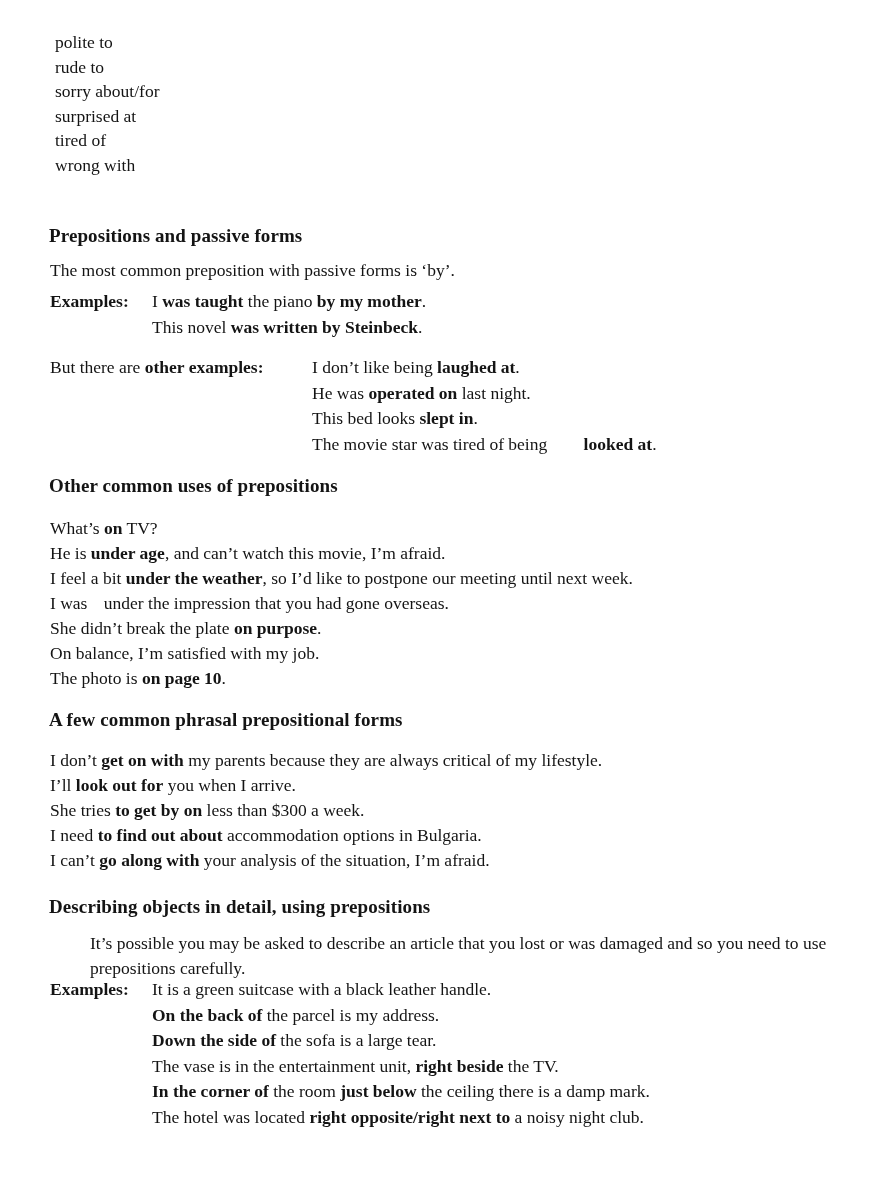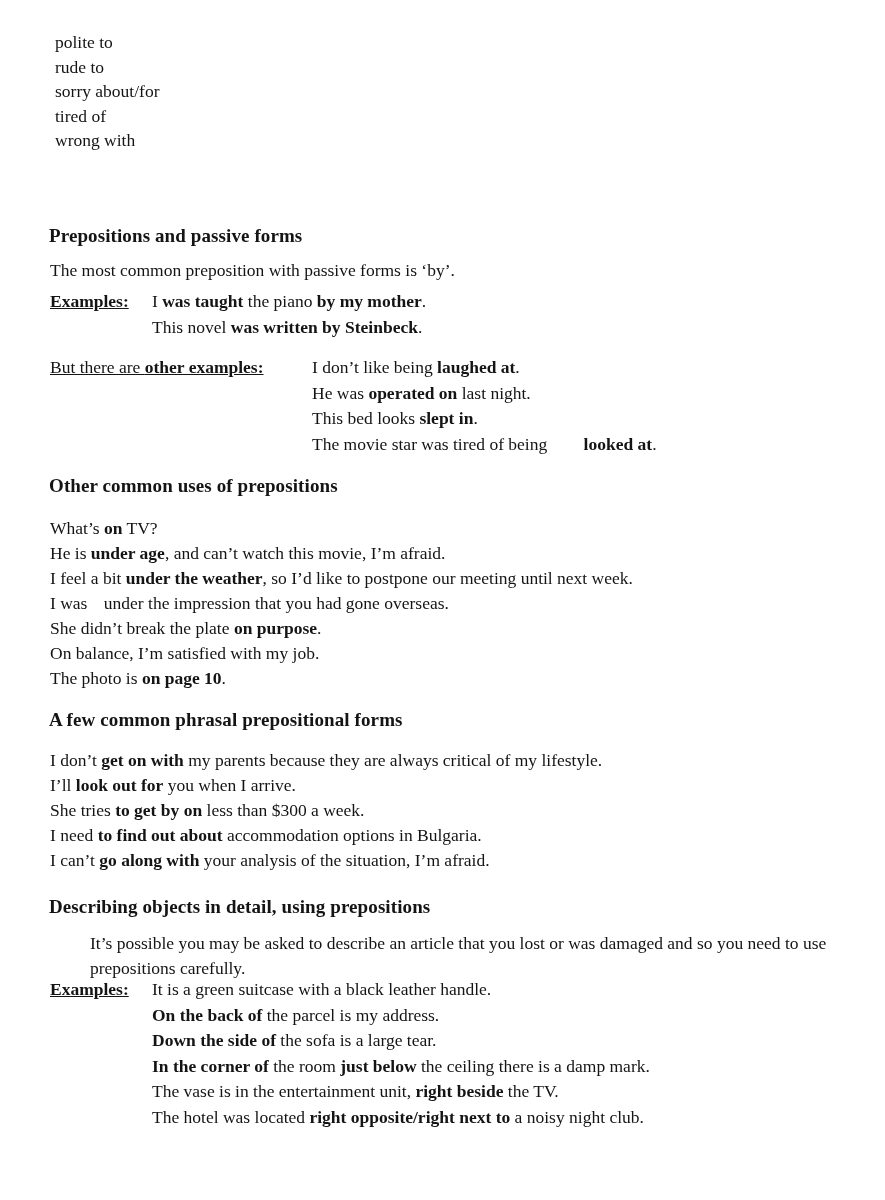--- a/index.html
+++ b/index.html
@@ -75,21 +75,20 @@
     left: 50px;
     font-size: 17.5px;
     line-height: 25.5px;
   }
   .labelled .lab {
     position: absolute;
     left: 0;
     top: 0;
     font-weight: 700;
     white-space: nowrap;
-    text-decoration: underline;
   }
   .labelled .items { margin: 0; }
   .labelled .items div { white-space: nowrap; }
 
   .indent-102 .items { padding-left: 102px; }
   .indent-262 .items { padding-left: 262px; }
 </style>
 </head>
 <body>
 
@@ -100,20 +99,24 @@
         <tr>
           <td class="term">polite to</td>
           <td></td>
         </tr>
         <tr>
           <td class="term">rude to</td>
           <td></td>
         </tr>
         <tr>
           <td class="term">sorry about/for</td>
+          <td></td>
+        </tr>
+        <tr>
+          <td class="term">surprised at</td>
           <td></td>
         </tr>
         <tr>
           <td class="term">tired of</td>
           <td></td>
         </tr>
         <tr>
           <td class="term">wrong with</td>
           <td></td>
         </tr>
@@ -167,20 +170,20 @@
   <div class="heading" style="top:895px;">Describing objects in detail, using prepositions</div>
 
   <div class="line wrap" style="top:931px; width:800px;margin-left:40px;">It’s possible you may be asked to describe an article that you lost or was damaged and so you need to use prepositions carefully.</div>
 
   <div class="labelled indent-102" style="top:977px;">
     <span class="lab">Examples:</span>
     <div class="items" id="describing-examples">
         <div><span>It is a green suitcase </span><span style="font-weight: 400;">with</span><span> a black leather handle.</span></div>
         <div><span style="font-weight: 700;">On the back of</span><span> the parcel is my address.</span></div>
         <div><span style="font-weight: 700;">Down the side of</span><span> the sofa is a large tear.</span></div>
+        <div><span>The vase is in the entertainment unit, </span><span style="font-weight: 700;">right beside</span><span> the TV.</span></div>
         <div><span style="font-weight: 700;">In the corner of</span><span> the room </span><span style="font-weight: 700;">just below</span><span> the ceiling there is a damp mark.</span></div>
-        <div><span>The vase is in the entertainment unit, </span><span style="font-weight: 700;">right beside</span><span> the TV.</span></div>
         <div><span>The hotel was located </span><span style="font-weight: 700;">right opposite/right next to</span><span> a noisy night club.</span></div>
       </div>
   </div>
 
   <div class="scan-tint"></div>
 </div>
 
 </body></html>

